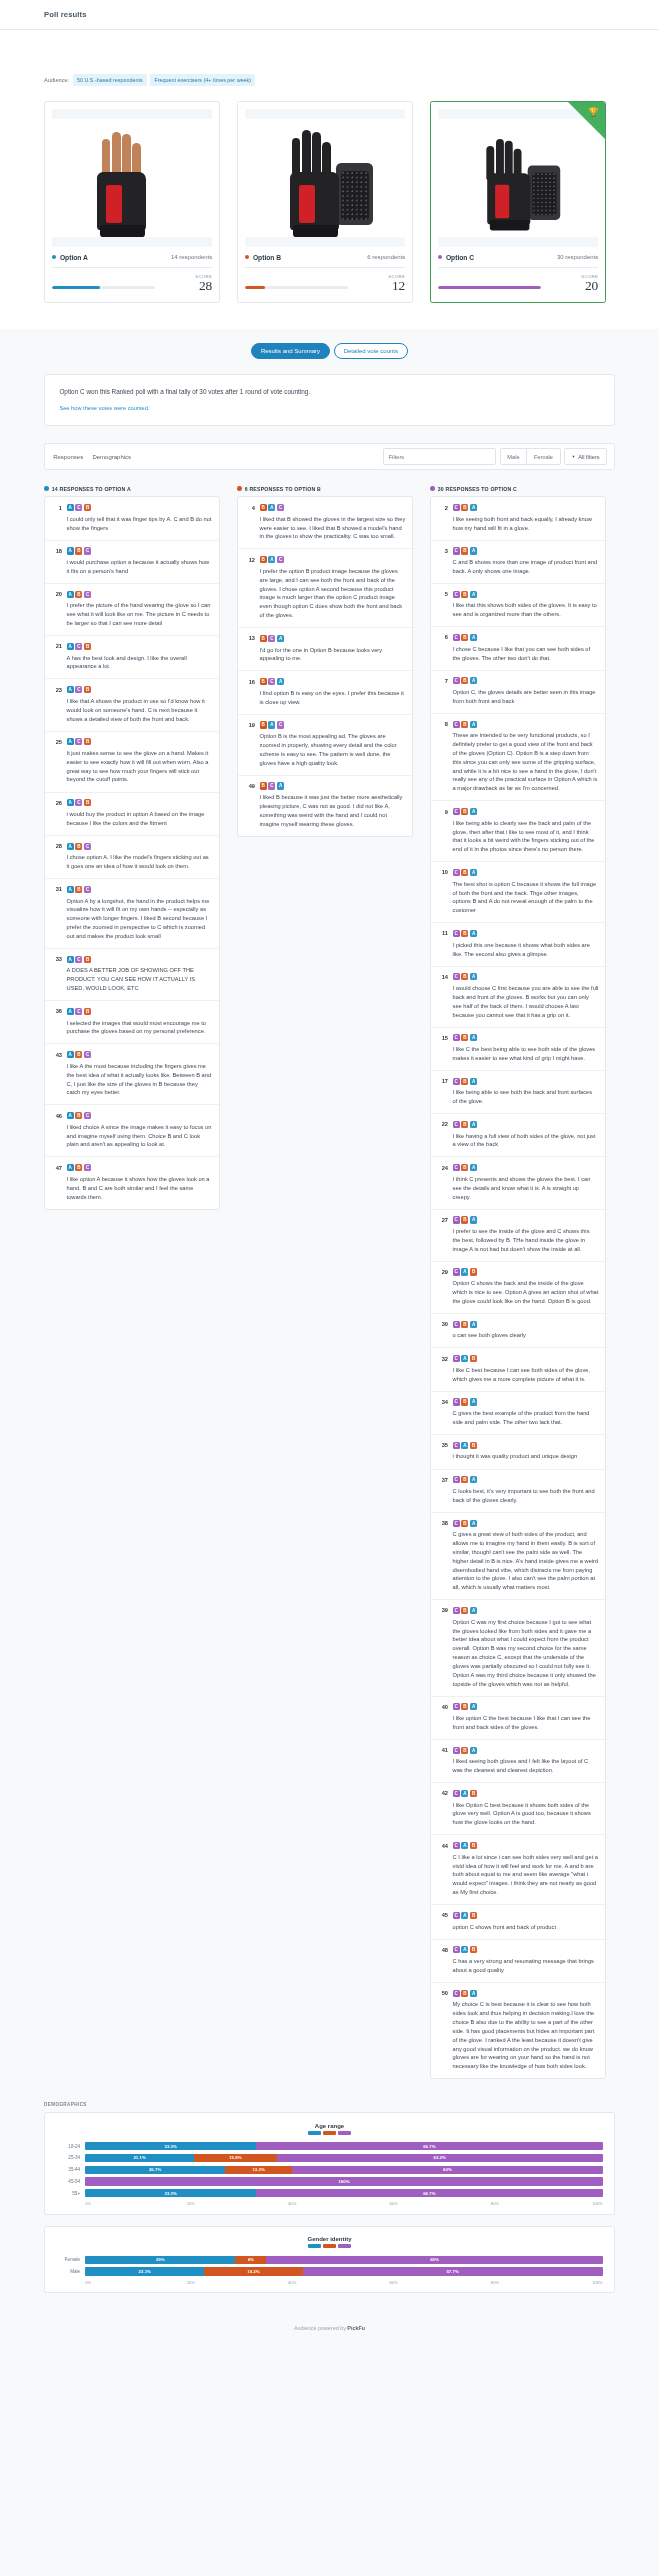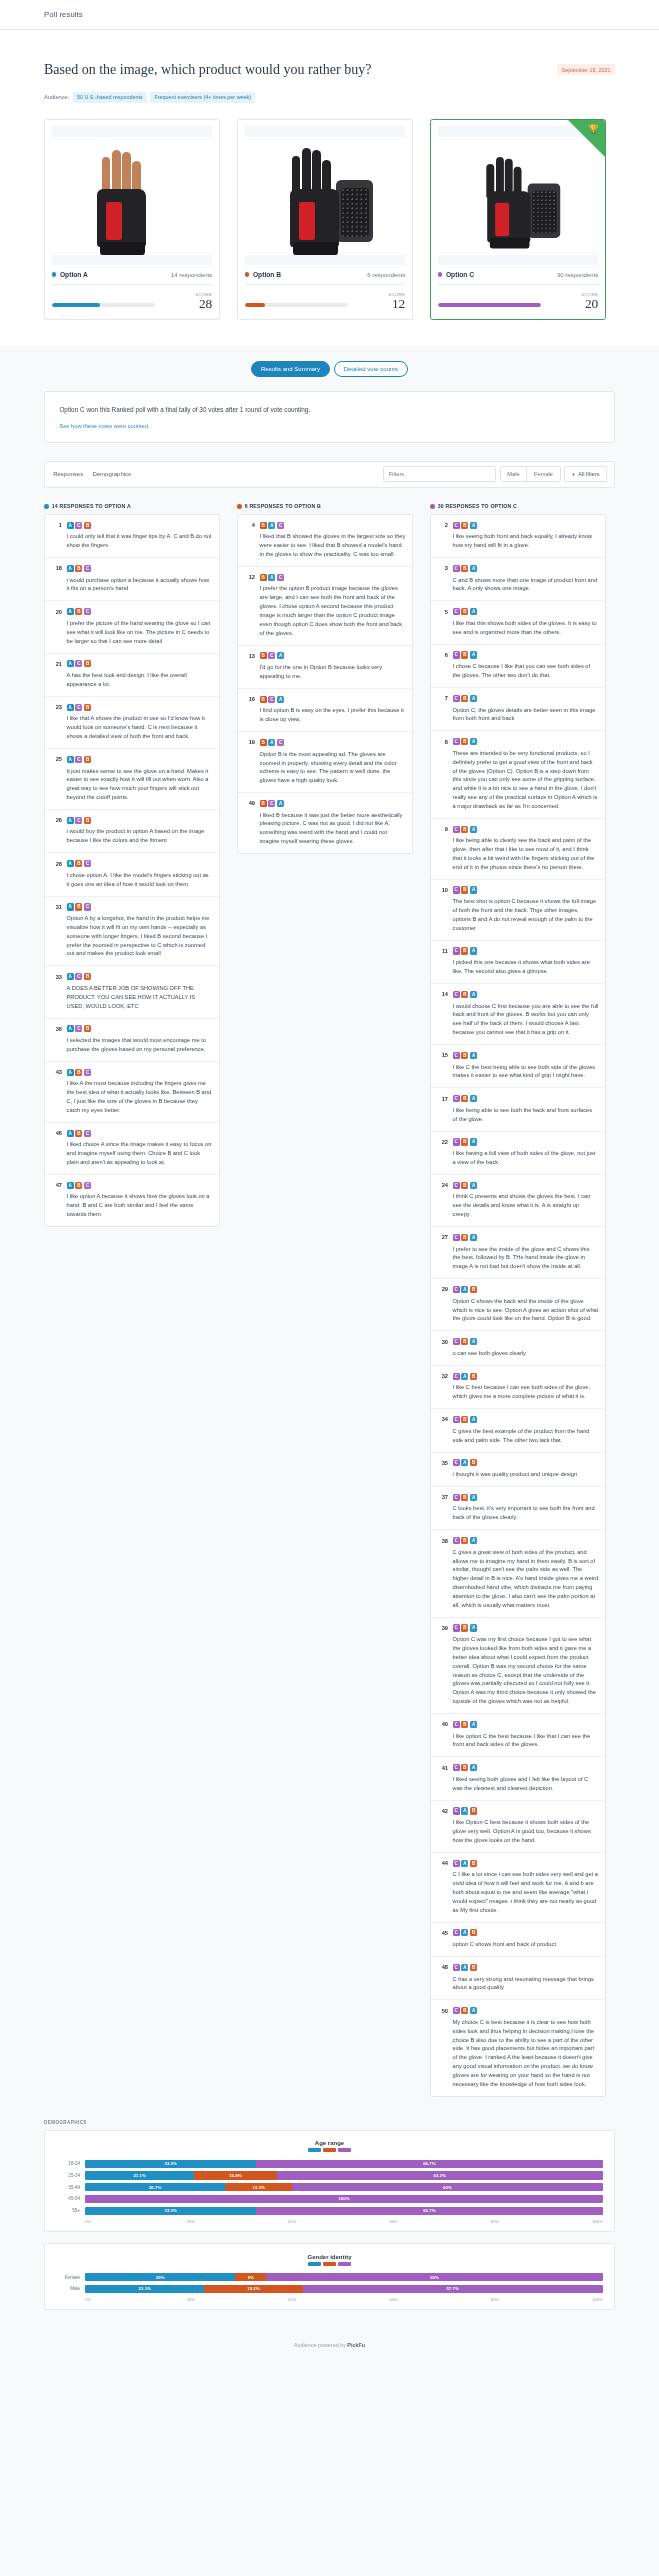--- a/index.html
+++ b/index.html
@@ -13,21 +13,21 @@
 
   
   .topbar {
     background: #fff;
     height: 30px;
     display: flex;
     align-items: center;
     padding-left: 44px;
     border-bottom: 0.5px solid #e4e9ee;
   }
-  .topbar-title { font-size: 7.7px; color: #4a5866; letter-spacing: 0.1px; }
+  .topbar-title { font-size: 7.7px; color: #4a5866; letter-spacing: 0.1px; font-weight: bold; }
 
   
   .hero {
     background: #fff;
     padding: 31px 44px 0 44px;
   }
   .hero-row { display: flex; align-items: flex-start; justify-content: space-between; }
   .poll-question {
     font-family: "Liberation Serif", serif;
     font-size: 14px;
@@ -326,24 +326,20 @@
   .footer b { color: #5a6672; }
 </style>
 </head>
 <body>
 
 <div class="topbar">
   <div class="topbar-title">Poll results</div>
 </div>
 
 <div class="hero">
-  <div class="hero-row">
-    <div class="poll-question">Based on the image, which product would you rather buy?</div>
-    <div class="poll-date">September 19, 2021</div>
-  </div>
   <div class="audience-row">
     <span class="audience-label">Audience:</span>
     <span class="audience-tag">50 U.S.-based respondents</span>
     <span class="audience-tag">Frequent exercisers (4+ times per week)</span>
   </div>
 </div>
 
 <div class="cards" id="cards">
   <div class="card ">
 

